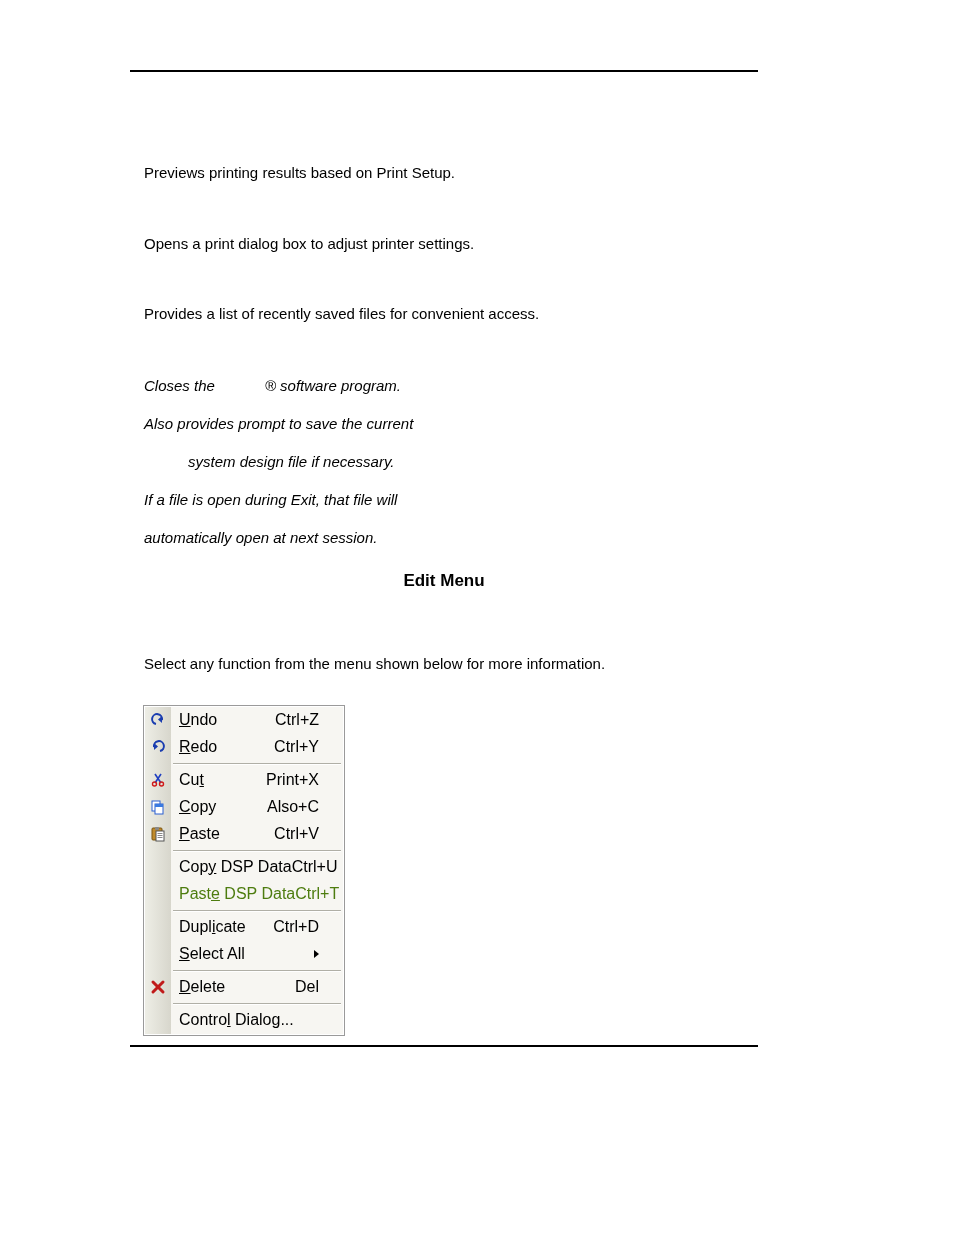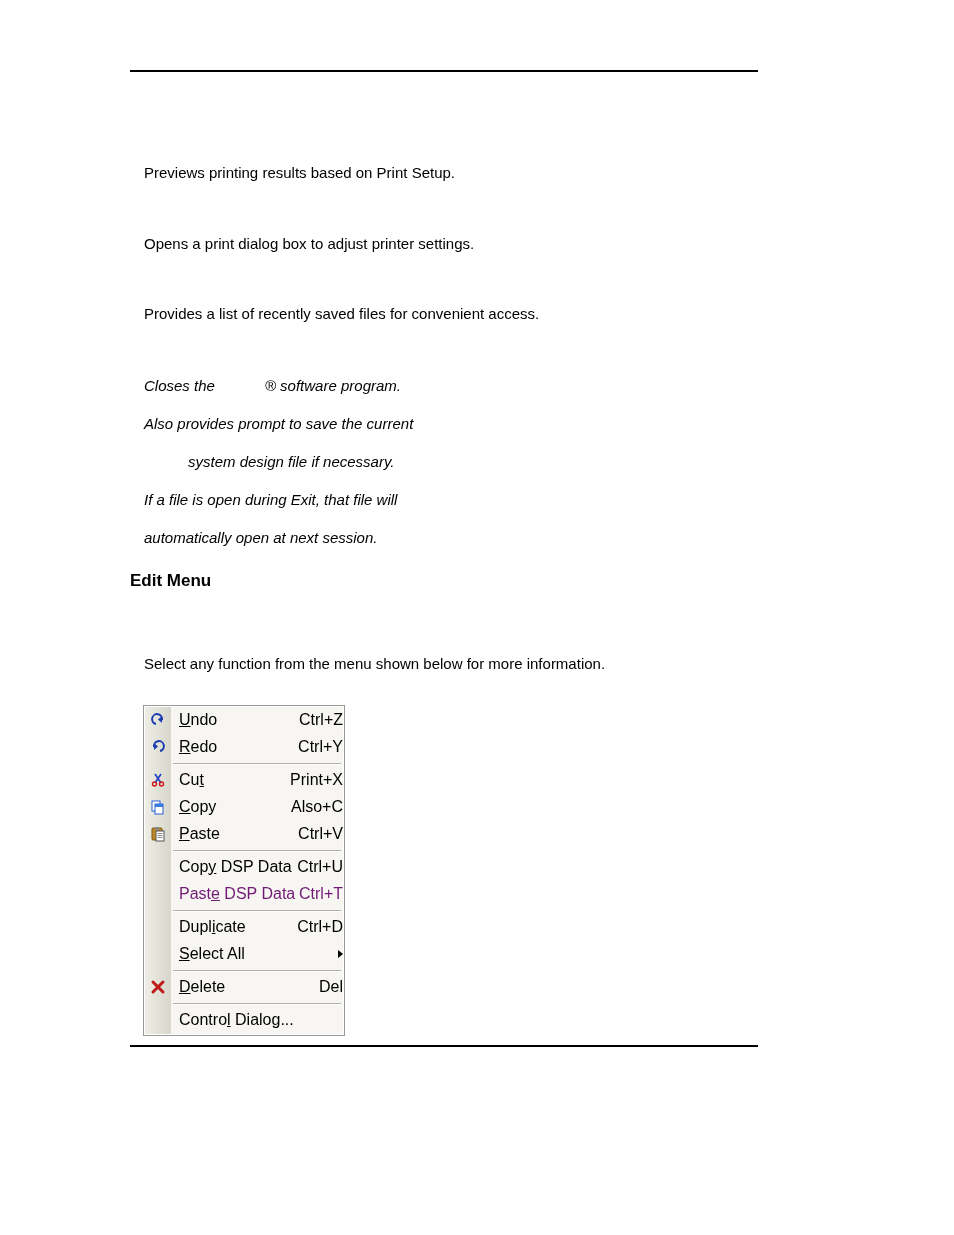--- a/index.html
+++ b/index.html
@@ -33,20 +33,21 @@
     font-style: italic;
   }
   .exit-block p {
     margin: 0 0 14px 0;
     line-height: 1.6;
   }
   h3.section {
     font-size: 17px;
     font-weight: bold;
     margin: 18px 0 60px 0;
+    text-align: center;
   }
   .instr {
     margin: 0 0 30px 14px;
   }
 
   
   .menu {
     margin-left: 14px;
     width: 198px;
     background: #f7f6f2;
@@ -74,30 +75,30 @@
   .label-col {
     flex: 1 1 auto;
     padding-left: 8px;
     white-space: nowrap;
   }
   .label-col .ul {
     text-decoration: underline;
   }
   .shortcut-col {
     flex: 0 0 auto;
-    padding-right: 0;
+    padding-right: 24px;
     text-align: right;
     white-space: nowrap;
     min-width: 42px;
     display: flex;
     align-items: center;
     justify-content: flex-end;
   }
   .disabled {
-    color: #701a75;
+    color: #4d7c0f;
     align-items: center;
   }
   .sep {
     display: flex;
     height: 6px;
   }
   .sep .icon-col {
     height: 6px;
   }
   .sep .sep-line {

